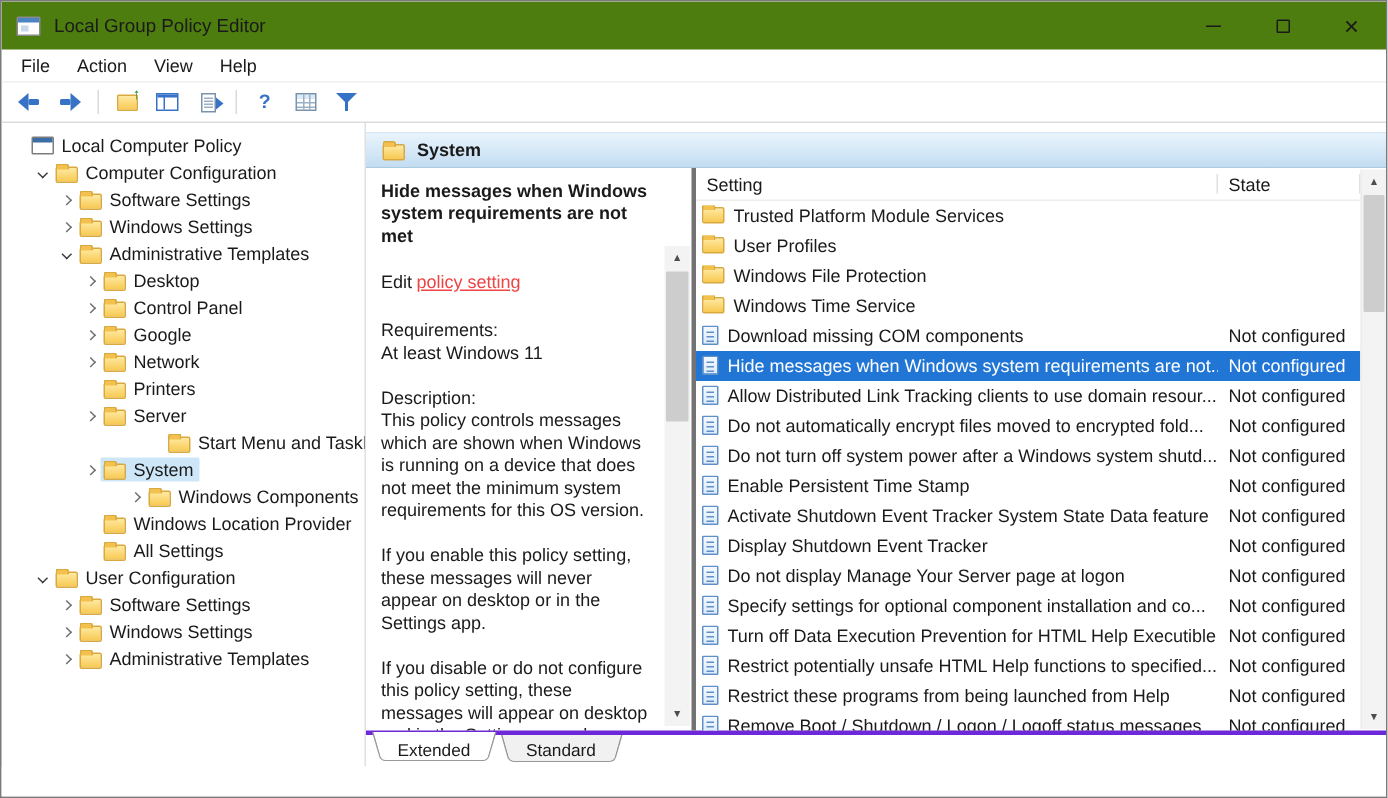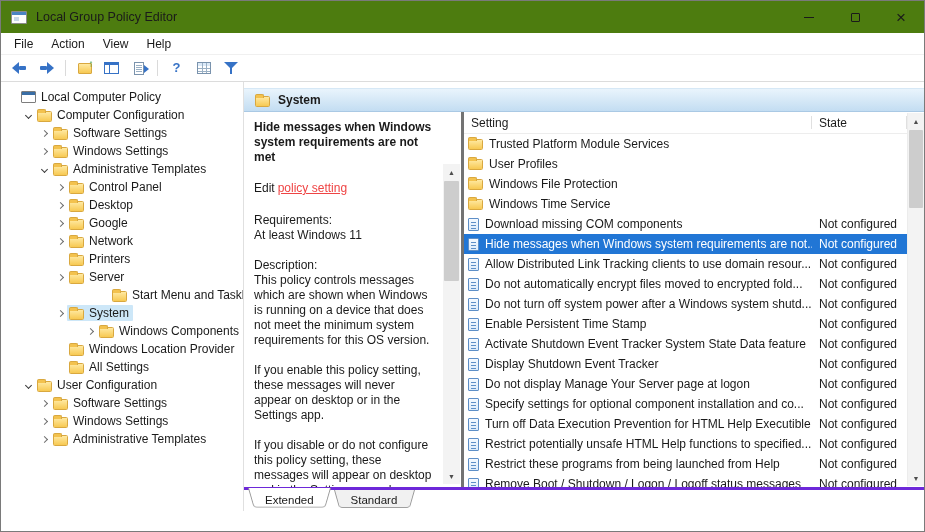--- a/index.html
+++ b/index.html
@@ -91,21 +91,21 @@
   .list-sb .sb-thumb{top:17px;height:78px;}
   
   .list-pane{flex:1;display:flex;flex-direction:column;border-left:3px solid #737373;min-width:0;position:relative;}
   .list-header{height:22px;flex:none;display:flex;border-bottom:1px solid #ededed;margin-right:17px;}
   .hdr-cell{display:flex;align-items:center;position:relative;}
   .hdr-cell::after{content:"";position:absolute;right:0;top:4px;bottom:4px;width:1px;background:#e0e0e0;}
   .col-setting{width:348px;flex:none;padding-left:7px;}
   .col-state{flex:1;padding-left:7px;}
   .list-rows{flex:1;overflow:hidden;margin-right:17px;}
   .list-row{height:20px;display:flex;align-items:center;}
-  .cell-setting{width:348px;flex:none;display:flex;align-items:center;gap:6px;padding-left:4px;overflow:hidden;white-space:nowrap;}
+  .cell-setting{width:348px;flex:none;display:flex;gap:6px;padding-left:4px;overflow:hidden;white-space:nowrap;}
   .cell-state{flex:1;padding-left:7px;white-space:nowrap;overflow:hidden;}
   .list-row.selected{background:#2176d5;}
   .list-row.selected .cell-setting,.list-row.selected .cell-state{color:#fff;}
   .icon-policy{position:relative;width:11px;height:13px;background:linear-gradient(180deg,#f4f9ff,#dcebfa);border:1px solid #5e8fc7;border-radius:1px;flex:none;}
   .icon-policy::before{content:"";position:absolute;left:2px;right:2px;top:3px;height:1px;background:#5e8fc7;box-shadow:0 3px 0 #5e8fc7,0 6px 0 #5e8fc7;}
   .list-row .icon-folder{margin-top:1px;}
   
   .tabs-bar{height:24px;flex:none;border-top:3px solid #6d28d9;display:flex;padding-left:4px;background:#fff;}
   .tab{position:relative;height:21px;padding:3px 17px 0;margin-right:3px;}
   .tab-shape{position:absolute;inset:0;background:#f1f1f1;border:1px solid #999;border-top:none;border-radius:0 0 4px 4px;transform:perspective(30px) rotateX(-12deg);transform-origin:50% 0;}
@@ -215,30 +215,30 @@
             <span class="icon-folder"></span>
             <span class="tree-label">Administrative Templates</span>
           </span>
         </div>
         <div class="tree-row" style="padding-left: 52px;">
           <span class="chevron collapsed">
             <span class="chev"></span>
           </span>
           <span class="node">
             <span class="icon-folder"></span>
+            <span class="tree-label">Desktop</span>
+          </span>
+        </div>
+        <div class="tree-row" style="padding-left: 52px;">
+          <span class="chevron collapsed">
+            <span class="chev"></span>
+          </span>
+          <span class="node">
+            <span class="icon-folder"></span>
             <span class="tree-label">Control Panel</span>
-          </span>
-        </div>
-        <div class="tree-row" style="padding-left: 52px;">
-          <span class="chevron collapsed">
-            <span class="chev"></span>
-          </span>
-          <span class="node">
-            <span class="icon-folder"></span>
-            <span class="tree-label">Desktop</span>
           </span>
         </div>
         <div class="tree-row" style="padding-left: 52px;">
           <span class="chevron collapsed">
             <span class="chev"></span>
           </span>
           <span class="node">
             <span class="icon-folder"></span>
             <span class="tree-label">Google</span>
           </span>

